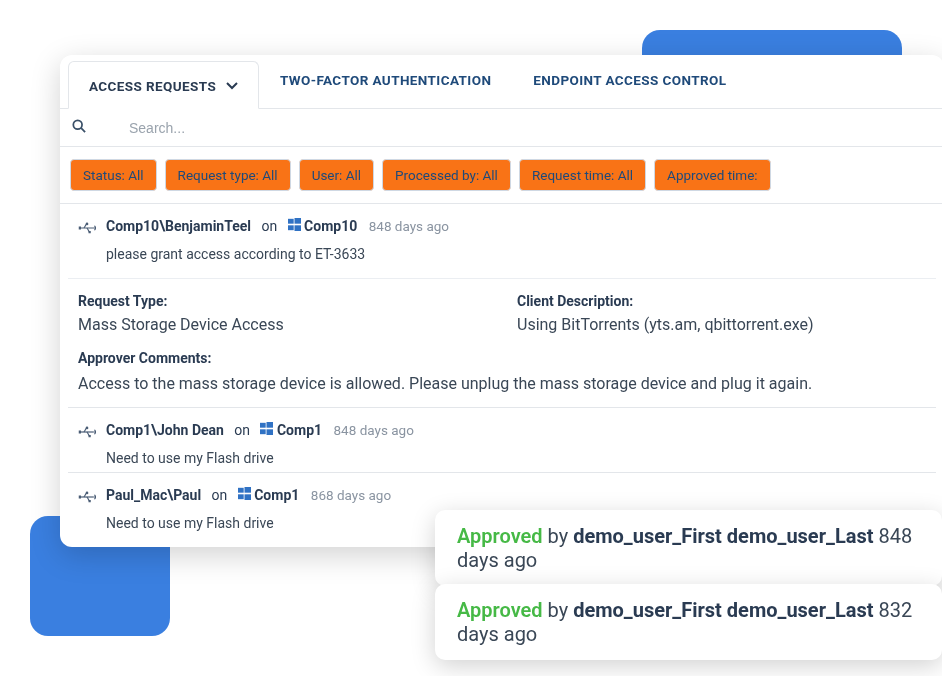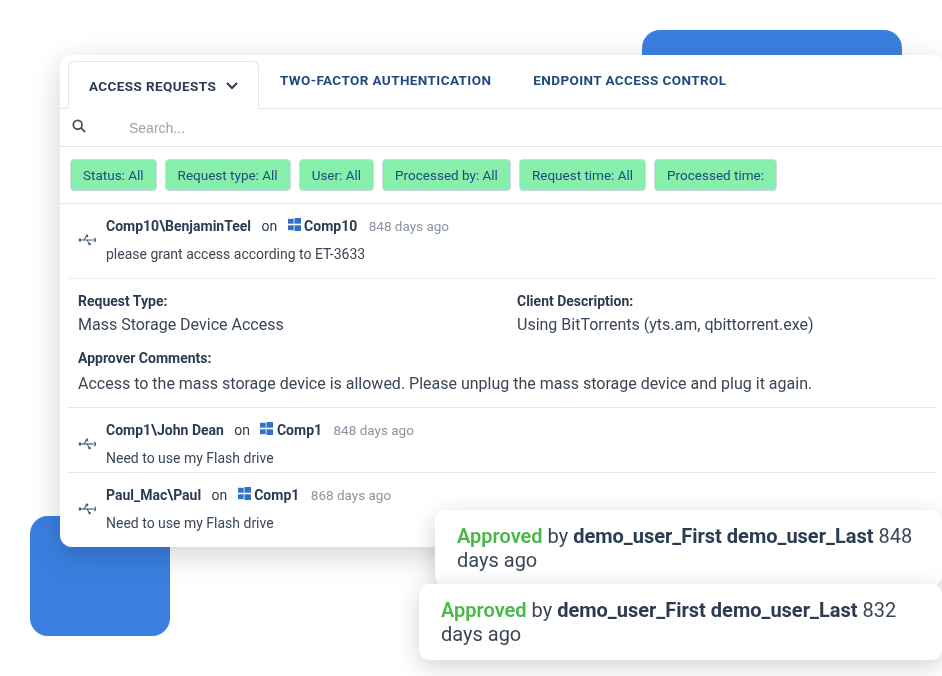--- a/index.html
+++ b/index.html
@@ -96,33 +96,33 @@
     overflow: hidden;
   }
   .filter-chip {
     border: 1px solid #cfd8e3;
     border-radius: 4px;
     padding: 7px 12px;
     font-size: 13.5px;
     color: #1f4a7a;
     white-space: nowrap;
     cursor: pointer;
-    background: #86efac;
+    background: #f97316;
     flex-shrink: 0;
   }
   .request-card {
     border-bottom: 1px solid #e3e6ea;
     margin: 0 8px;
   }
   .request-card:last-child { border-bottom: none; }
   .req-head {
     padding: 14px 10px 6px 10px;
     display: flex;
     gap: 10px;
-    align-items: center;
+    align-items: flex-start;
   }
   .usb-icon {
     color: #4a5d75;
     margin-top: 2px;
   }
   .req-head-text { flex:1; }
   .req-line1 { color: #2a3b52; font-size: 14px; }
   .req-line1 b { font-weight: 700; }
   .win-icon { color:#3072c4; }
   .time { color: #8a94a1; font-size: 13.5px; margin-left: 8px;}
@@ -144,21 +144,21 @@
     border-radius: 10px;
     box-shadow: 0 6px 24px rgba(0,0,0,0.18);
     padding: 14px 22px;
     font-size: 20px;
     color: #3a4756;
     z-index: 3;
   }
   .status-toast .approved { color:#46b946; font-weight:600; }
   .status-toast b { font-weight:700; color:#2a3b52; }
   .toast1 { top: 510px; left: 435px; }
-  .toast2 { top: 584px; left: 419px; }
+  .toast2 { top: 584px; left: 435px; }
 </style>
 </head>
 <body>
 
 <div class="bg-shape-tr"></div>
 <div class="bg-shape-bl"></div>
 
 <div class="panel">
 
   <div class="tabs">
@@ -187,21 +187,21 @@
     </span>
     <input class="search-input" placeholder="Search..." style="">
   </div>
 
   <div class="filters">
     <div class="filter-chip">Status: All</div>
     <div class="filter-chip">Request type: All</div>
     <div class="filter-chip">User: All</div>
     <div class="filter-chip">Processed by: All</div>
     <div class="filter-chip">Request time: All</div>
-    <div class="filter-chip">Processed time:</div>
+    <div class="filter-chip">Approved time:</div>
   </div>
 
   <div class="request-card">
     <div class="req-head">
       <span class="usb-icon">
         <svg width="18" height="14" viewBox="0 0 24 16">
             <rect x="1" y="6" width="3" height="4" fill="#4a5d75"></rect>
             <line x1="4" y1="8" x2="20" y2="8" stroke="#4a5d75" stroke-width="1.6"></line>
             <path d="M20 8 L24 8 M22 5 L24 8 L22 11" stroke="#4a5d75" stroke-width="1.6" fill="none"></path>
             <line x1="8" y1="8" x2="11" y2="3" stroke="#4a5d75" stroke-width="1.6"></line>

